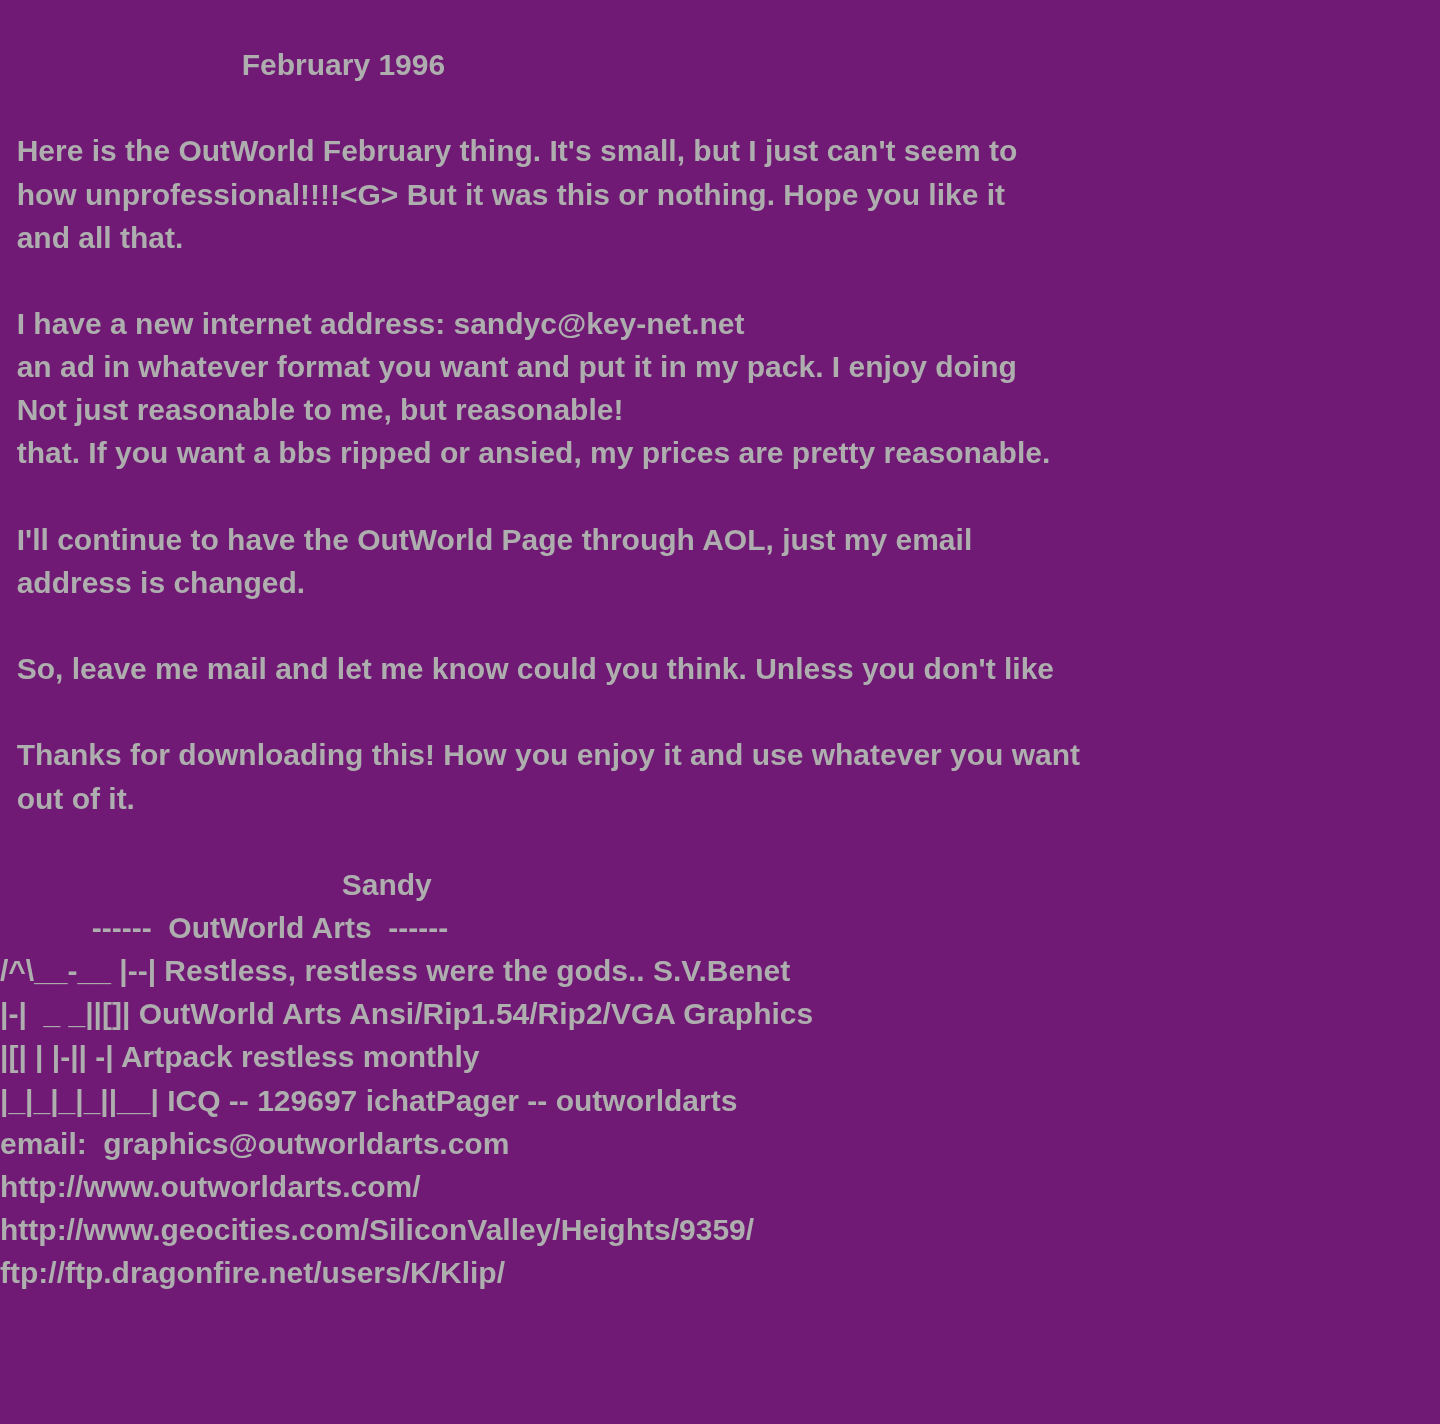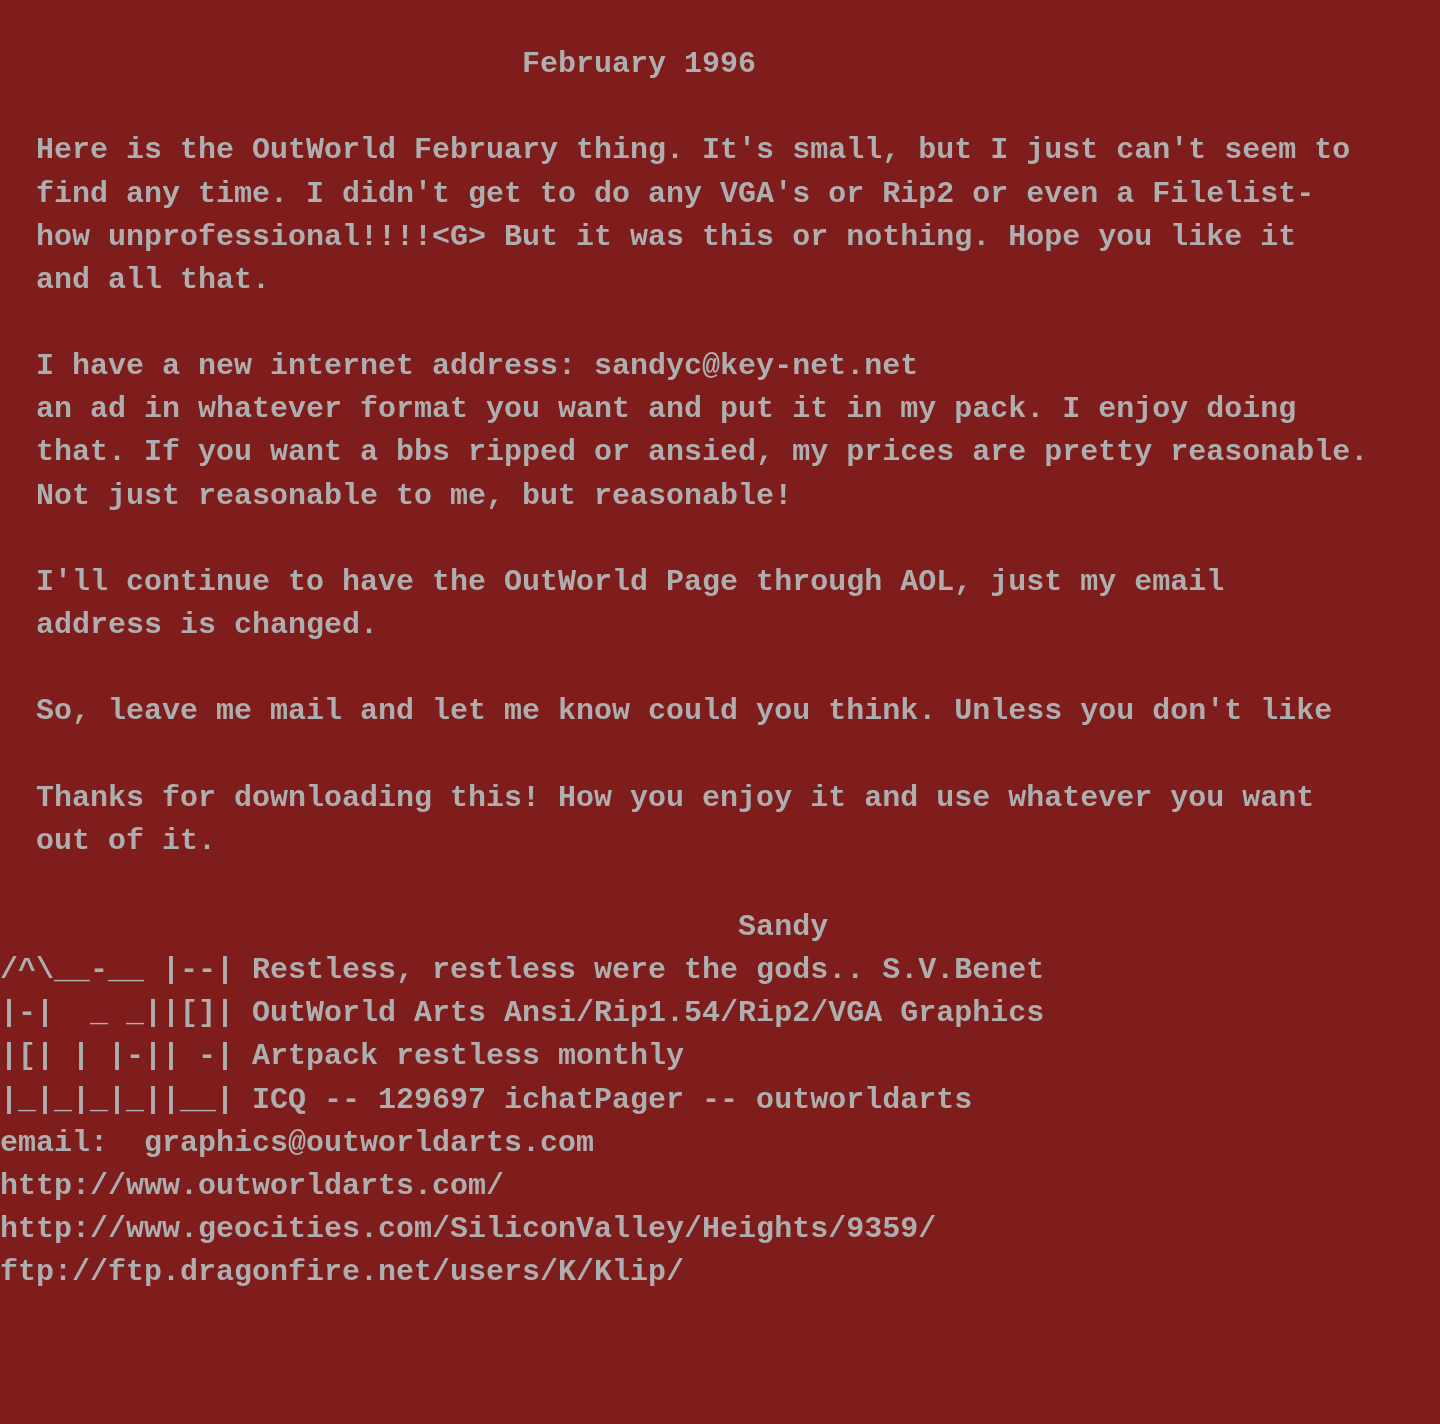--- a/index.html
+++ b/index.html
@@ -4,61 +4,61 @@
 <style>
   html, body {
     margin: 0;
     padding: 0;
     background: #000000;
   }
   .screen {
     position: relative;
     width: 1440px;
     height: 1424px;
-    background: #7f1d1d;
+    background: #701a75;
     overflow: hidden;
-    font-family: Liberation Mono, monospace;
+    font-family: Liberation Sans, sans-serif;
     font-weight: 700;
     font-size: 30px;
     color: #aeaeae;
     cursor: default;
   }
   .row {
     height: 43.152px;
     line-height: 43.152px;
     white-space: pre;
     letter-spacing: 0;
   }
 </style>
 </head>
 <body>
 
 <div class="screen">
   <div class="row"></div>
   <div class="row">                             February 1996</div>
   <div class="row"></div>
   <div class="row">  Here is the OutWorld February thing. It's small, but I just can't seem to</div>
-  <div class="row">  find any time. I didn't get to do any VGA's or Rip2 or even a Filelist-</div>
   <div class="row">  how unprofessional!!!!&lt;G&gt; But it was this or nothing. Hope you like it</div>
   <div class="row">  and all that.</div>
   <div class="row"></div>
   <div class="row">  I have a new internet address: sandyc@key-net.net</div>
   <div class="row">  an ad in whatever format you want and put it in my pack. I enjoy doing</div>
+  <div class="row">  Not just reasonable to me, but reasonable!</div>
   <div class="row">  that. If you want a bbs ripped or ansied, my prices are pretty reasonable.</div>
-  <div class="row">  Not just reasonable to me, but reasonable!</div>
   <div class="row"></div>
   <div class="row">  I'll continue to have the OutWorld Page through AOL, just my email</div>
   <div class="row">  address is changed.</div>
   <div class="row"></div>
   <div class="row">  So, leave me mail and let me know could you think. Unless you don't like</div>
   <div class="row"></div>
   <div class="row">  Thanks for downloading this! How you enjoy it and use whatever you want</div>
   <div class="row">  out of it.</div>
   <div class="row"></div>
   <div class="row">                                         Sandy</div>
+  <div class="row">           ------  OutWorld Arts  ------</div>
   <div class="row">/^\__-__ |--| Restless, restless were the gods.. S.V.Benet</div>
   <div class="row">|-|  _ _||[]| OutWorld Arts Ansi/Rip1.54/Rip2/VGA Graphics</div>
   <div class="row">|[| | |-|| -| Artpack restless monthly</div>
   <div class="row">|_|_|_|_||__| ICQ -- 129697 ichatPager -- outworldarts</div>
   <div class="row">email:  graphics@outworldarts.com</div>
   <div class="row">http://www.outworldarts.com/</div>
   <div class="row">http://www.geocities.com/SiliconValley/Heights/9359/</div>
   <div class="row">ftp://ftp.dragonfire.net/users/K/Klip/</div>
 </div>
 

